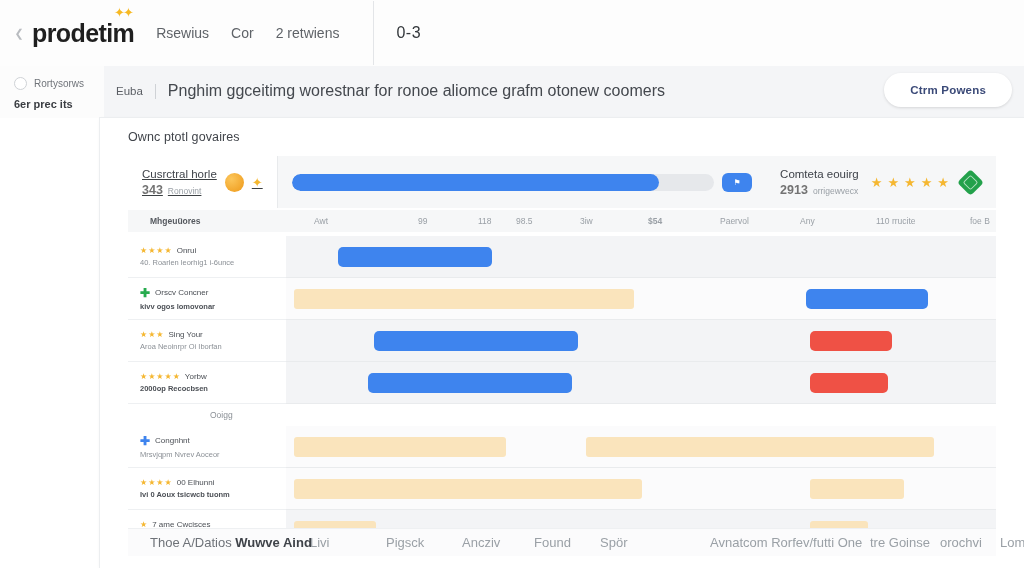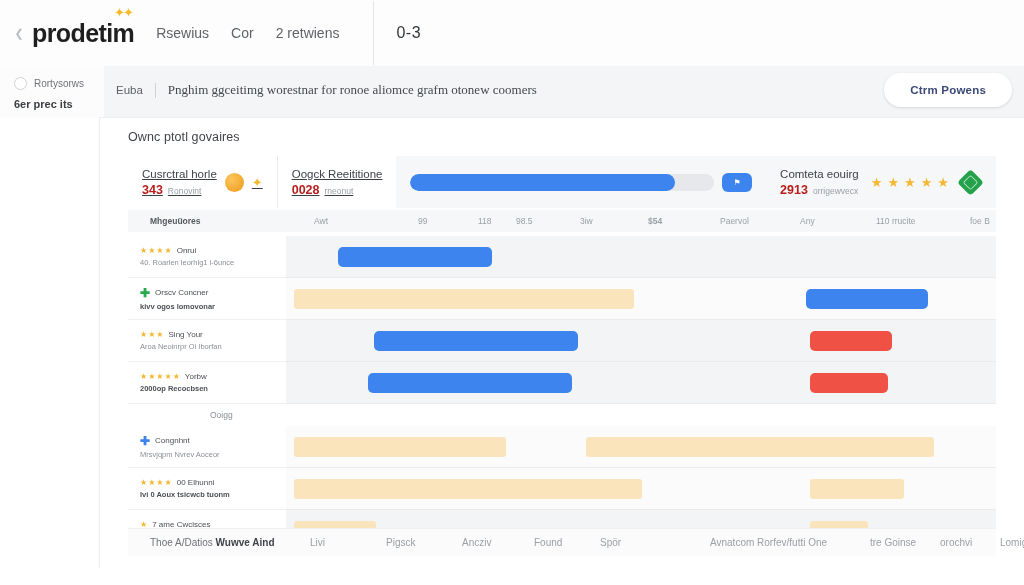--- a/index.html
+++ b/index.html
@@ -72,21 +72,21 @@
     position: absolute; left: 14px; top: 32px;
     font-size: 11px; font-weight: bold; color: #3a3d42;
     white-space: nowrap; filter: blur(.3px);
   }
   .crumbs {
     position: absolute; left: 116px; top: 16px;
     display: flex; align-items: center; gap: 12px;
   }
   .crumb-a { font-size: 11.5px; color: #5a5e64; filter: blur(.3px); }
   .crumb-bar { width: 1px; height: 15px; background: #cfd2d6; }
-  .crumb-b { font-size: 13px; color: #44484e; white-space: nowrap; filter: blur(.3px); font-family: Liberation Serif, serif; }
+  .crumb-b { font-size: 16px; color: #44484e; white-space: nowrap; filter: blur(.3px); }
   .pill-btn {
     position: absolute; right: 12px; top: 73px;
     height: 34px; padding: 0 26px;
     border-radius: 18px; background: #ffffff;
     border: none;
     box-shadow: 0 1px 3px rgba(0,0,0,.13);
     display: flex; align-items: center; justify-content: center;
     font-family: "Liberation Sans", sans-serif;
     font-size: 11.5px; font-weight: bold; color: #3b4a78;
     letter-spacing: .2px; white-space: nowrap; cursor: pointer;
@@ -116,21 +116,21 @@
   .stat {
     display: flex; align-items: center; gap: 8px;
     padding: 0 14px; background: #ffffff; position: relative; text-decoration: underline;
   }
   .stat-txt { display: flex; flex-direction: column; justify-content: center; gap: 3px; }
   .stat-label {
     font-size: 11.5px; color: #3f434a; white-space: nowrap; filter: blur(.3px);
   }
   .stat-sub { display: flex; align-items: baseline; gap: 5px; }
   .stat-num {
-    font-size: 12.5px; font-weight: bold; color: #b91c1c; filter: blur(.3px);
+    font-size: 12.5px; font-weight: bold; color: #737373; filter: blur(.3px);
   }
   .stat-unit { font-size: 8.5px; color: #9aa0a6; filter: blur(.4px); }
   .coin {
     width: 19px; height: 19px; border-radius: 50%;
     background: radial-gradient(circle at 34% 32%, #fcc65b, #f2a62c 70%, #e79a1e);
     flex: none;
   }
   .spark-icon { color: #f5b831; font-size: 13px; flex: none; }
   .stat-divider { width: 1px; background: #e8eaec; }
 
@@ -229,21 +229,21 @@
 
   
   .tfoot {
     position: absolute; left: 28px; top: 410px;
     width: 868px; height: 28px;
     background: #fbfbfc;
     border-top: 1px solid #eef0f2;
     display: flex; align-items: center;
   }
   .tf {
-    font-size: 10px; color: #9aa0a6; white-space: nowrap;
+    font-size: 13px; color: #9aa0a6; white-space: nowrap;
     filter: blur(.45px); flex: none;
   }
   .tf.first { color: #6e7278; }
   .tf.first b { color: #3f4349; }
   .page-bottom {
     position: absolute; left: 0; top: 568px;
     width: 1024px; height: 17px; background: #ffffff;
   }
 </style>
 </head>
@@ -287,29 +287,20 @@
         <div class="stat-label">Cusrctral horle</div>
         <div class="stat-sub">
           <span class="stat-num">343</span>
           <span class="stat-unit">Ronovint</span>
         </div>
       </div>
       <div class="coin"></div>
       <div class="spark-icon">✦</div>
     </div>
     <div class="stat-divider"></div>
-    <div class="stat">
-      <div class="stat-txt">
-        <div class="stat-label">Oogck Reeititione</div>
-        <div class="stat-sub">
-          <span class="stat-num">0028</span>
-          <span class="stat-unit">rneonut</span>
-        </div>
-      </div>
-    </div>
     <div class="progress-cell">
       <div class="progress-track">
         <div class="progress-fill" id="progress-fill" style="width: 87%;"></div>
       </div>
       <div class="progress-badge">⚑</div>
     </div>
     <div class="rating-cell">
       <div class="stat-txt">
         <div class="stat-label">Comteta eouirg</div>
         <div class="stat-sub">

